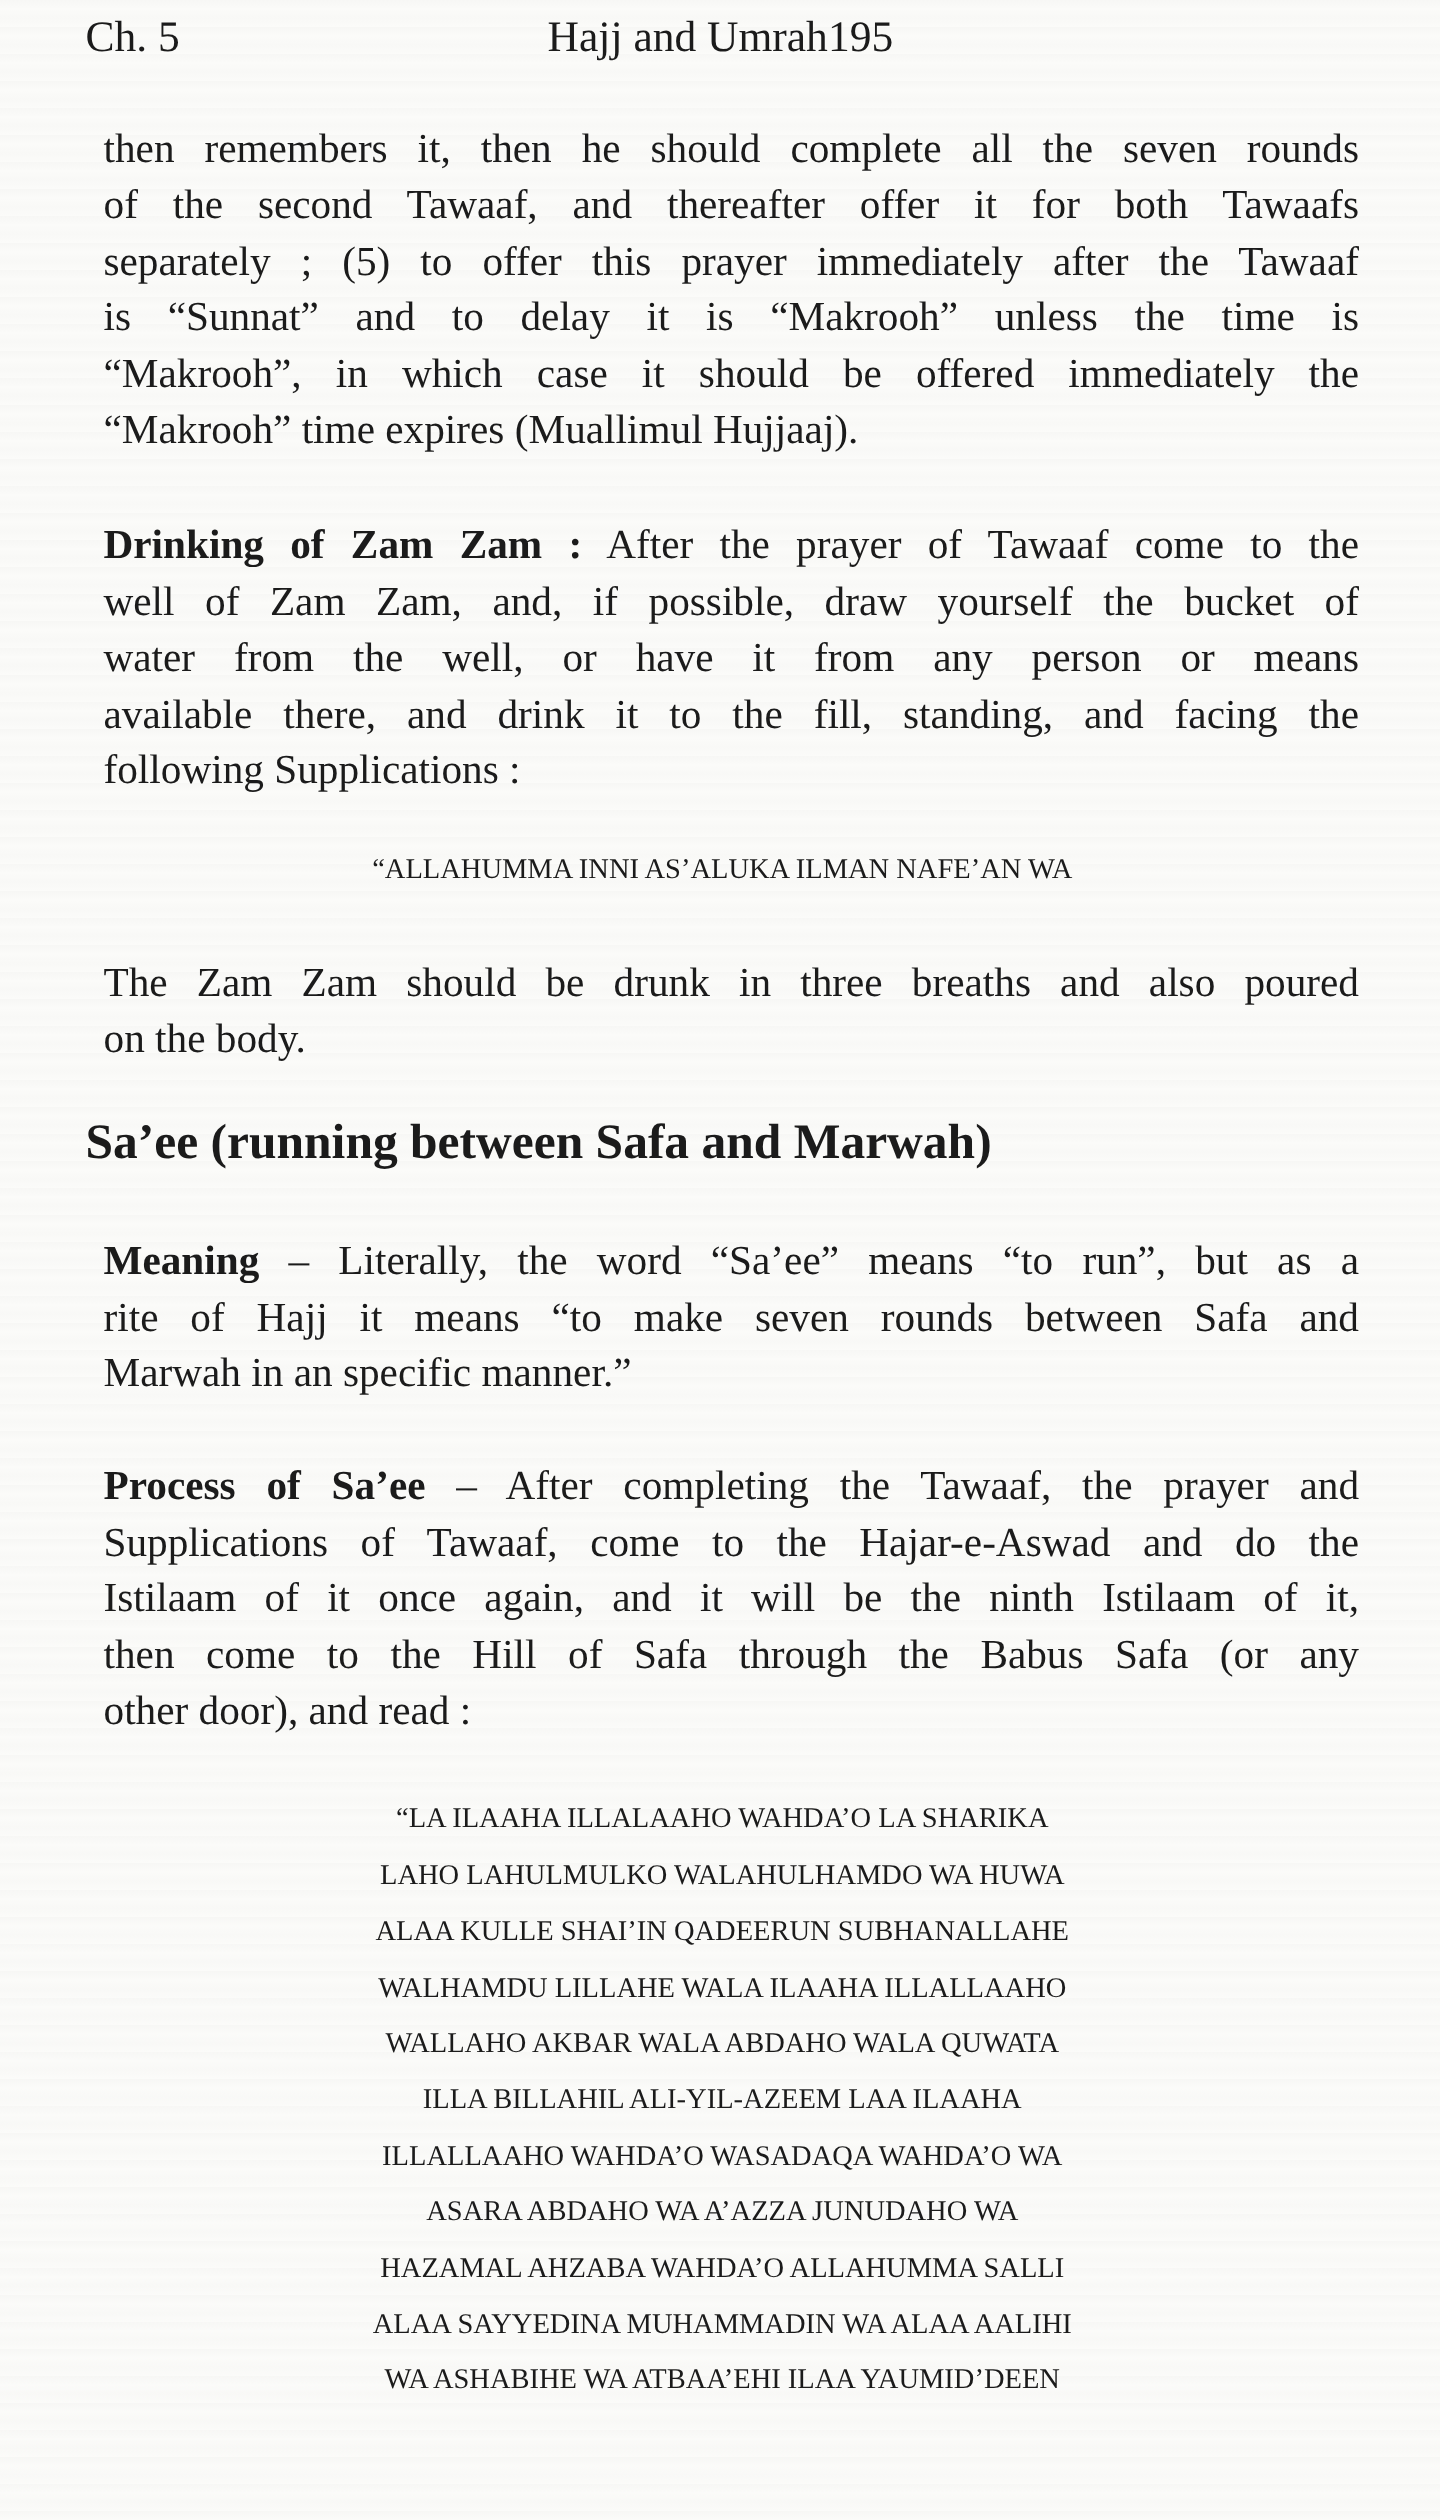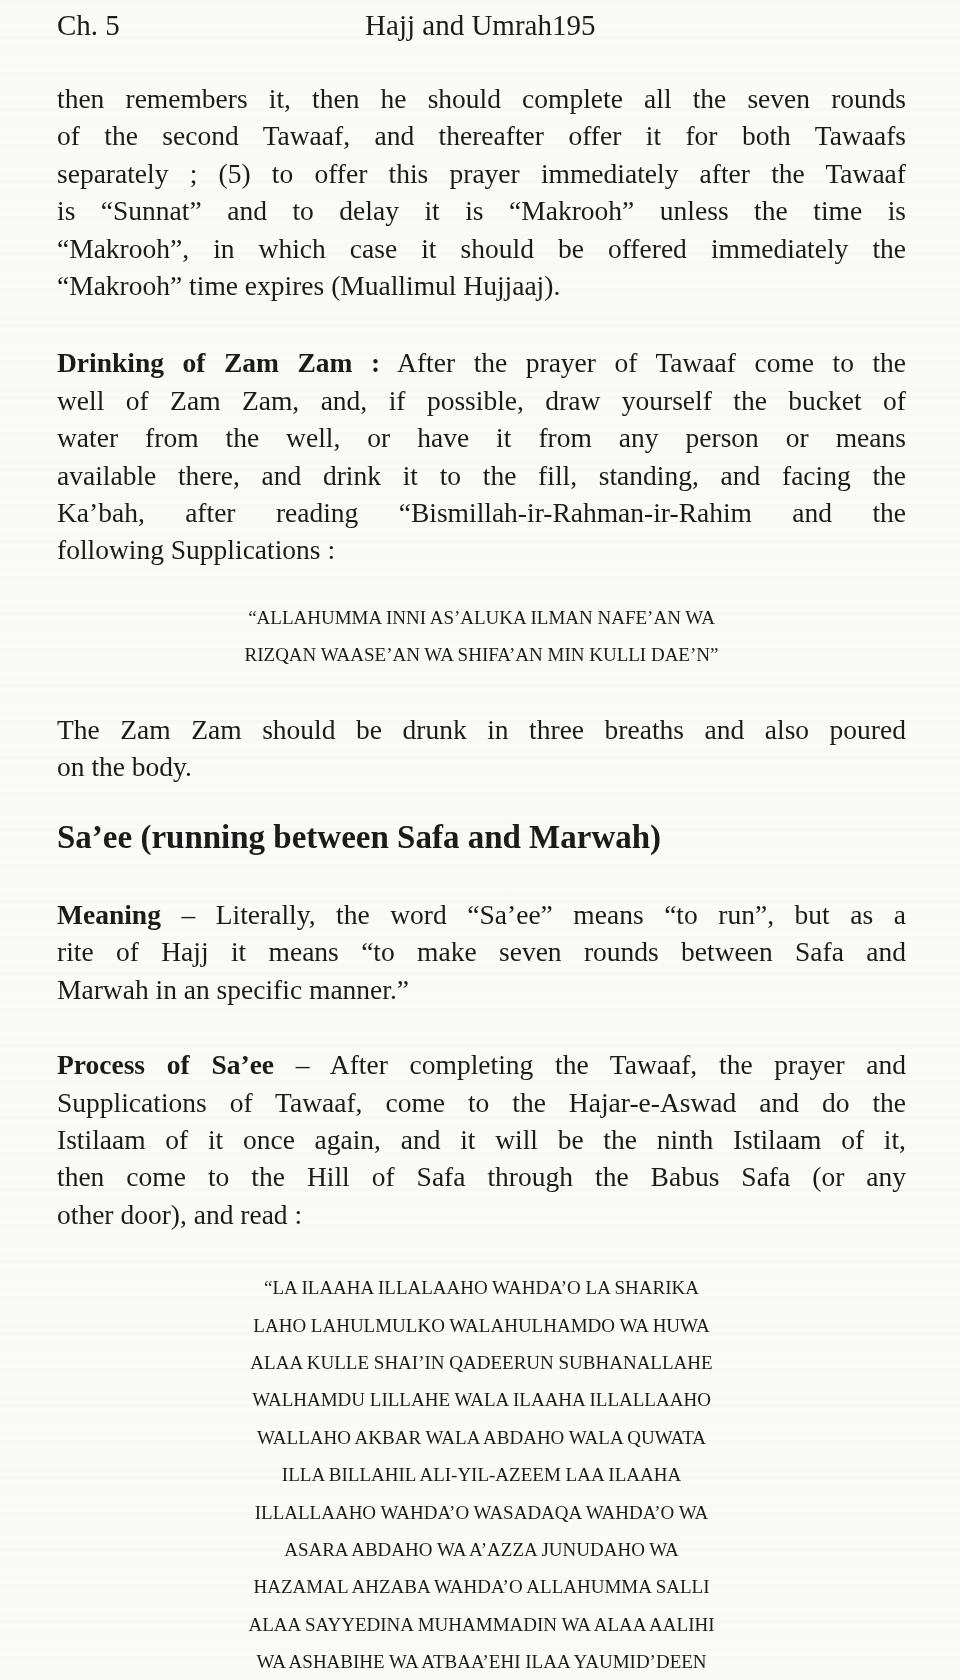--- a/index.html
+++ b/index.html
@@ -39,20 +39,21 @@
   .content {
     padding: 0 54px 0 57px;
     font-size: 27.5px;
   }
   .block { margin: 0; }
   .jline {
     line-height: 37.4px;
     text-align: justify;
     text-align-last: justify;
     white-space: normal;
+    margin-left: 12px;
   }
   .jline.last {
     text-align-last: left;
   }
   b.lead { font-weight: bold; }
 
   .dua {
     text-align: center;
     font-size: 19px;
   }
@@ -98,27 +99,25 @@
       <div class="jline">is “Sunnat” and to delay it is “Makrooh” unless the time is</div>
       <div class="jline">“Makrooh”, in which case it should be offered immediately the</div>
       <div class="jline last">“Makrooh” time expires (Muallimul Hujjaaj).</div>
     </div>
 
     <div class="block mt-zamzam">
       <div class="jline"><b class="lead">Drinking of Zam Zam :</b><span> After the prayer of Tawaaf come to the</span></div>
       <div class="jline">well of Zam Zam, and, if possible, draw yourself the bucket of</div>
       <div class="jline">water from the well, or have it from any person or means</div>
       <div class="jline">available there, and drink it to the fill, standing, and facing the</div>
-      <div class="jline">Ka’bah, after reading “Bismillah-ir-Rahman-ir-Rahim and the</div>
       <div class="jline last">following Supplications :</div>
     </div>
 
     <div class="block dua mt-dua1">
       <div class="dline">“ALLAHUMMA INNI AS’ALUKA ILMAN NAFE’AN WA</div>
-      <div class="dline">RIZQAN WAASE’AN WA SHIFA’AN MIN KULLI DAE’N”</div>
     </div>
 
     <div class="block mt-note">
       <div class="jline">The Zam Zam should be drunk in three breaths and also poured</div>
       <div class="jline last">on the body.</div>
     </div>
 
     <div class="block section-heading mt-saee">Sa’ee (running between Safa and Marwah)</div>
 
     <div class="block mt-meaning">

